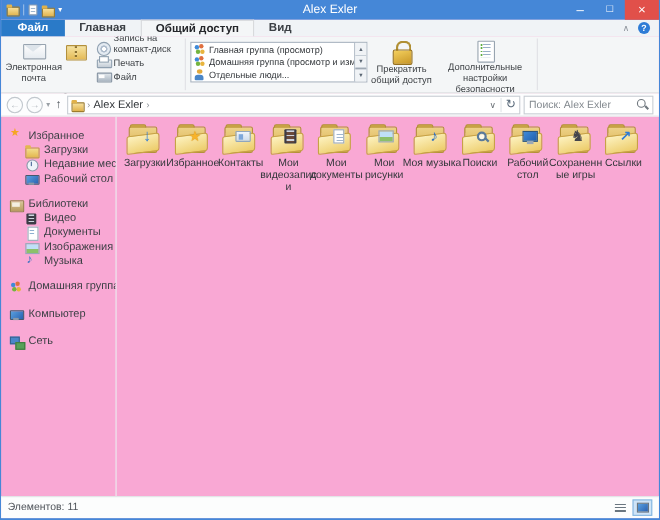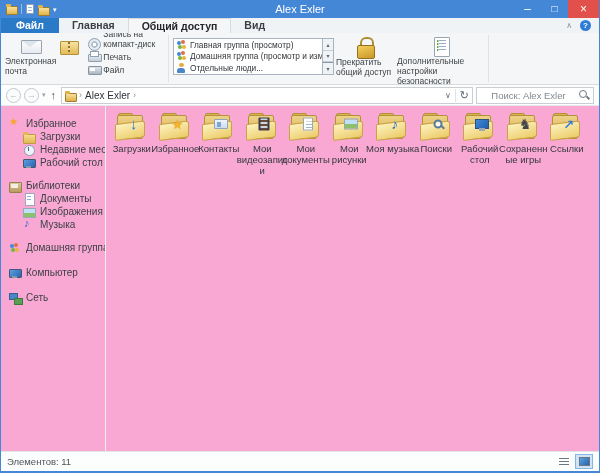--- a/index.html
+++ b/index.html
@@ -36,21 +36,21 @@
   .rb-collapse { color:#8a9098; font-size:8px; line-height:1; }
   .rb-help { width:11px; height:11px; border-radius:50%; background:#2f7cd6; color:#fff; font-size:8px; font-weight:bold; display:flex; align-items:center; justify-content:center; }
 
   
   .ribbon { height:52px; background:#f4f6f7; border-bottom:1px solid #d8dadc; display:flex; flex:none; }
   .grp { display:flex; flex-direction:column; }
   .grp-body { flex:1; display:flex; align-items:flex-start; padding:3px 3px 0 4px; }
   .grp-label { height:12px; font-size:8.5px; color:#73787e; text-align:center; }
   .grp-divider { width:1px; background:#e0e2e5; margin:2px 0; }
   .big-btn { display:flex; flex-direction:column; align-items:center; width:60px; padding-top:1px; }
-  .big-btn .cap { font-size:8.5px; line-height:1.15; color:#3f4347; text-align:left; }
+  .big-btn .cap { font-size:8.5px; line-height:1.15; color:#3f4347; text-align:center; }
   .ric { width:20px; height:19px; position:relative; display:block; margin:0 auto 1px; }
   .ric-email::before{content:"";position:absolute;left:0;top:3px;width:19px;height:12px;background:linear-gradient(#fdfdfd,#e6ebf0);border:1px solid #98a4b0;border-radius:1px;}
   .ric-email::after{content:"";position:absolute;left:1px;top:4px;border-left:8.5px solid transparent;border-right:8.5px solid transparent;border-top:6px solid #dde4ea;}
   .ric-zip::before{content:"";position:absolute;left:1px;top:4px;width:17px;height:12px;background:linear-gradient(#f6e3a0,#e4ba55);border:1px solid #b3903a;border-radius:1px;}
   .ric-zip::after{content:"";position:absolute;left:9px;top:5px;width:2px;height:10px;background:repeating-linear-gradient(180deg,#8a7030 0 2px,#f0d890 2px 4px);}
   .small-btns { display:flex; flex-direction:column; gap:1px; margin-left:4px; padding-top:1px; }
   .small-btn { display:flex; align-items:flex-end; gap:3px; font-size:8.5px; color:#3f4347; height:12px; padding:0 3px; }
   .rsc { width:12px; height:11px; position:relative; flex:none; }
   .rsc-burn::before{content:"";position:absolute;left:0;top:0;width:11px;height:11px;border-radius:50%;border:1px solid #8fa0b0;background:radial-gradient(circle at 50% 50%, #fff 0 1.5px, #aebccc 2px 3px, #e4ebf2 3.5px 5px);}
   .rsc-print::before{content:"";position:absolute;left:0;top:3px;width:12px;height:6px;background:linear-gradient(#eef2f5,#c3ccd5);border:1px solid #8fa0b0;border-radius:1px;}
@@ -83,21 +83,21 @@
   .nav-circle { width:15px; height:15px; border-radius:50%; border:1px solid #c2c8ce; color:#b6bcc2; font-size:9px; display:flex; align-items:center; justify-content:center; line-height:1; background:#fbfcfd; }
   .nav-caret { color:#9aa0a6; font-size:7px; }
   .nav-up { color:#4b5157; font-size:11px; line-height:1; padding:0 2px; }
   .addressbox { flex:1; height:17px; border:1px solid #c8ced4; background:#fff; display:flex; align-items:center; padding:0 3px; gap:3px; font-size:10px; color:#2f3337; }
   .crumb-chev { color:#8a9096; font-size:9px; }
   .addr-right { margin-left:auto; display:flex; align-items:center; gap:4px; }
   .addr-caret { color:#6a7076; font-size:8px; }
   .addr-sep { width:1px; height:13px; background:#e0e4e8; }
   .addr-refresh { color:#5a6a7a; font-size:11px; line-height:1; }
   .searchbox { width:118px; height:17px; border:1px solid #c8ced4; background:#fff; display:flex; align-items:center; padding:0 4px; gap:3px; }
-  .searchbox input { flex:1; border:none; outline:none; font-size:9.5px; color:#333; width:80px; font-family:inherit;text-align:center; }
+  .searchbox input { flex:1; border:none; outline:none; font-size:9.5px; color:#333; width:80px; font-family:inherit; }
   .searchbox input::placeholder { color:#808archive68a90; color:#82888e; }
   .i-magnify { width:10px; height:10px; position:relative; flex:none; }
   .i-magnify::before{content:"";position:absolute;left:0;top:0;width:6px;height:6px;border:1.5px solid #70787f;border-radius:50%;}
   .i-magnify::after{content:"";position:absolute;right:1px;bottom:0;width:1.5px;height:4px;background:#70787f;transform:rotate(-45deg);}
 
   
   .main { flex:1; display:flex; min-height:0; }
   .sidebar { width:105px; border-right:1px solid #eceef0; padding-top:11px; flex:none; overflow:hidden; }
   .side-group { margin-bottom:10px; }
   .side-item { display:flex; align-items:center; gap:5px; height:13px; font-size:10px; color:#3b3f44; padding-left:8px; white-space:nowrap; }
@@ -297,20 +297,24 @@
           <i class="sic sic-monitor"></i>
           <span>Рабочий стол</span>
         </div>
       </div>
       <div class="side-group">
         <div class="side-item">
           <i class="sic sic-libraries"></i>
           <span>Библиотеки</span>
         </div>
         <div class="side-item child">
+          <i class="sic sic-video"></i>
+          <span>Видео</span>
+        </div>
+        <div class="side-item child">
           <i class="sic sic-doc"></i>
           <span>Документы</span>
         </div>
         <div class="side-item child">
           <i class="sic sic-pic"></i>
           <span>Изображения</span>
         </div>
         <div class="side-item child">
           <i class="sic sic-music"></i>
           <span>Музыка</span>

